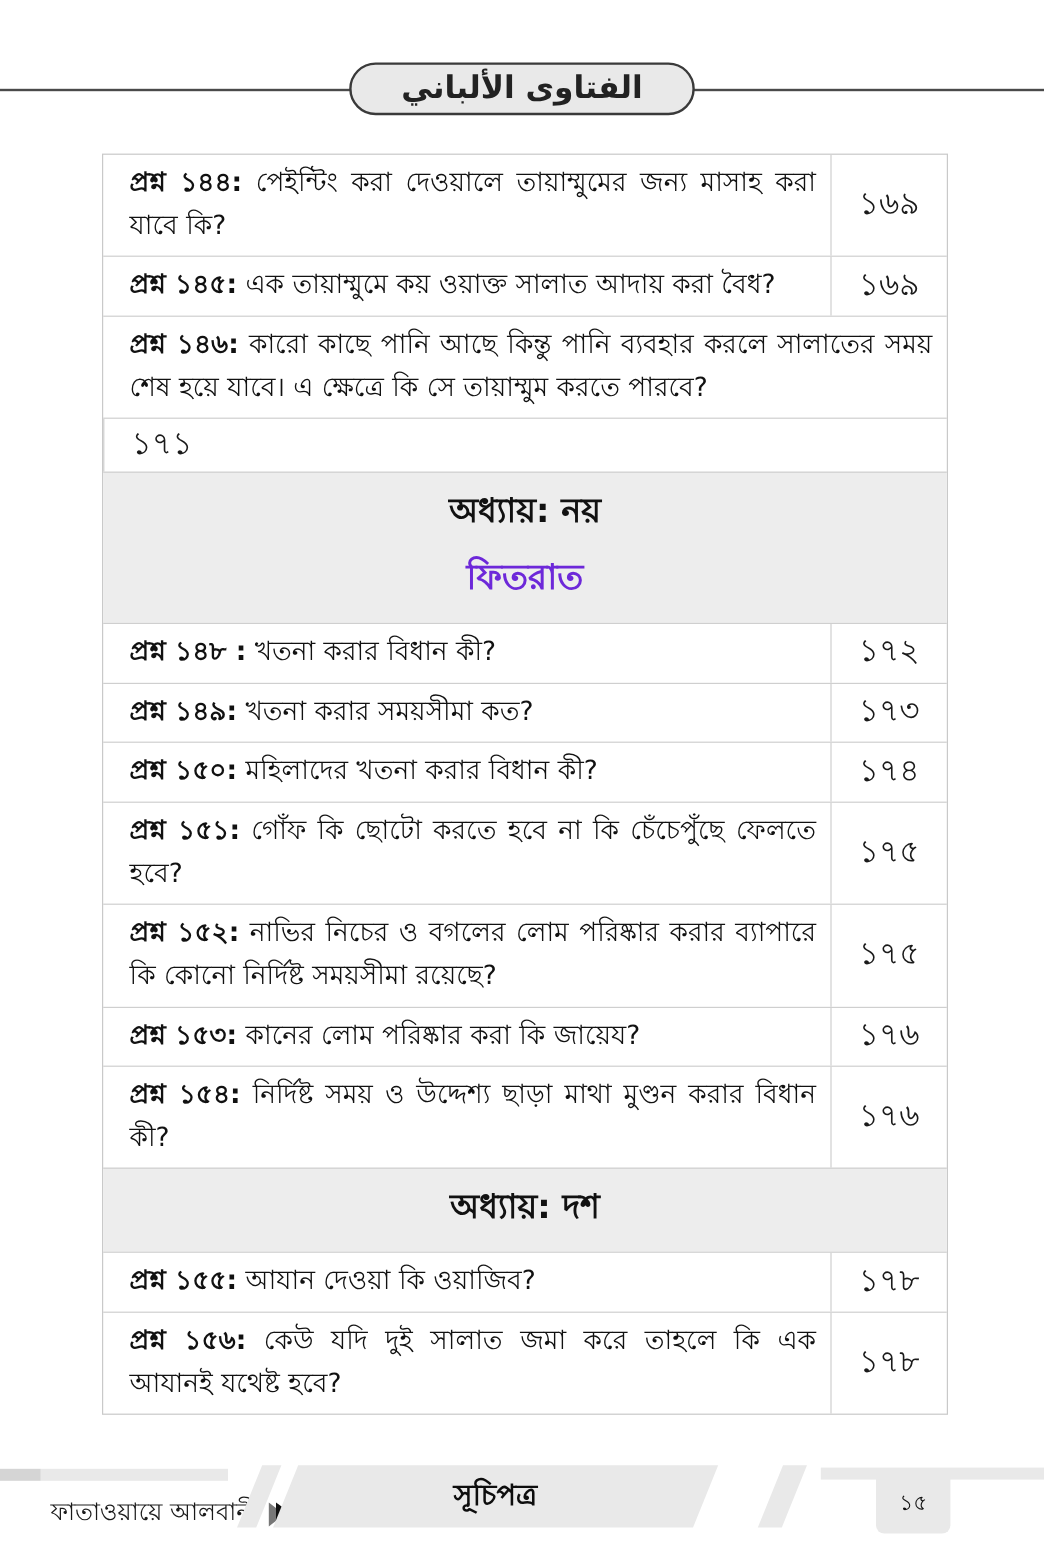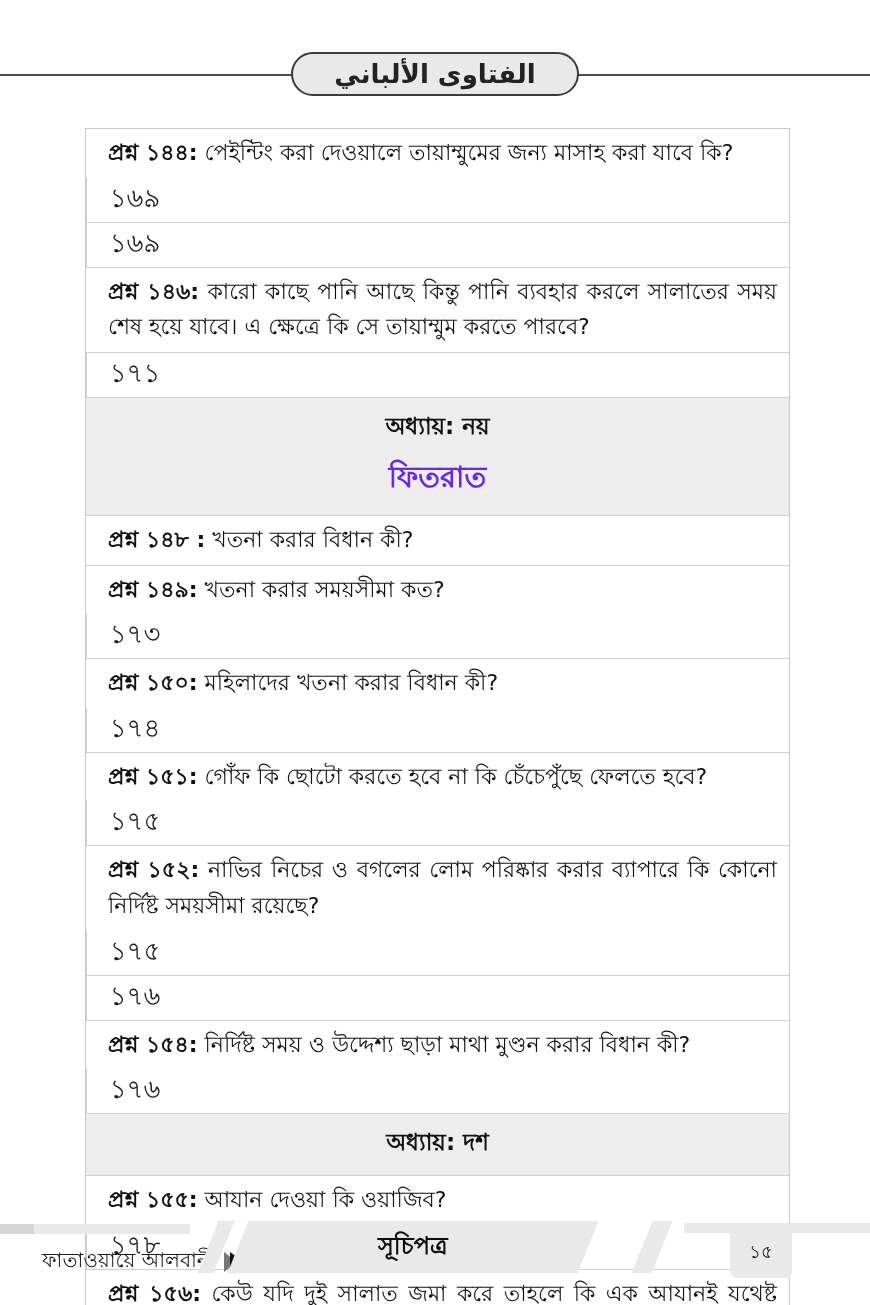--- a/index.html
+++ b/index.html
@@ -11,27 +11,27 @@
   .capsule {
     position:absolute; top:52px; left:50%; transform:translateX(-50%);
     width:288px; height:44px; background:#e9e9e9;
     border:2.5px solid #3a3a3a; border-radius:24px;
     display:flex; align-items:center; justify-content:center;
     font-size:26px; font-weight:bold; color:#222;
   }
 
   
   .toc { position:absolute; top:128px; left:85px; width:705px; border:1px solid #c9c9c9; background:#fff; }
-  .q-row { display:flex; border-top:1px solid #cfcfcf;flex-direction:column; }
+  .q-row { display:flex; border-top:1px solid #cfcfcf; }
   .toc > :first-child { border-top:none; }
   .q-cell { flex:1; padding:6px 12px 7px 22px; font-size:22px; line-height:1.62; text-align:justify; color:#111; }
   .q-label { font-weight:bold; }
   .p-cell { width:97px; border-left:1px solid #cfcfcf; display:flex; align-items:center; justify-content:center; font-size:26px; color:#1a1a1a; flex-shrink:0; }
   .chapter-row { border-top:1px solid #cfcfcf; background:#ededed; text-align:center; padding:10px 0 12px; }
-  .chapter-kicker { font-size:23px; font-weight:bold; color:#111; }
+  .chapter-kicker { font-size:28px; font-weight:bold; color:#111; }
   .chapter-title { font-size:29px; font-weight:bold; margin-top:7px; color:#6d28d9; }
 
   
   .footer { position:absolute; left:0; top:1221px; width:870px; height:62px; }
   .f-strip-cap { position:absolute; left:0; top:3px; width:34px; height:10px; background:#d5d5d5; }
   .f-strip-l  { position:absolute; left:34px; top:3px; width:156px; height:10px; background:#e9e9e9; }
   .f-slash-l  { position:absolute; left:208px; top:0; width:16px; height:52px; background:#e9e9e9; transform:skewX(-22deg); }
   .f-band {
     position:absolute; left:238px; top:0; width:350px; height:52px;
     background:#e9e9e9; transform:skewX(-22deg);
@@ -64,52 +64,55 @@
       <span>الفتاوى الألباني</span>
     </div>
   </div>
 
   <div class="toc" id="toc-table">
       <div class="q-row">
         <div class="q-cell"><strong class="q-label">প্রশ্ন ১৪৪:</strong> <span class="q-text">পেইন্টিং করা দেওয়ালে তায়াম্মুমের জন্য মাসাহ করা যাবে কি?</span></div>
         <div class="p-cell">১৬৯</div>
       </div>
       <div class="q-row">
+        <div class="q-cell"><strong class="q-label">প্রশ্ন ১৪৫:</strong> <span class="q-text">এক তায়াম্মুমে কয় ওয়াক্ত সালাত আদায় করা বৈধ?</span></div>
         <div class="p-cell">১৬৯</div>
       </div>
       <div class="q-row">
         <div class="q-cell"><strong class="q-label">প্রশ্ন ১৪৬:</strong> <span class="q-text">কারো কাছে পানি আছে কিন্তু পানি ব্যবহার করলে সালাতের সময় শেষ হয়ে যাবে। এ ক্ষেত্রে কি সে তায়াম্মুম করতে পারবে?</span></div>
       </div>
       <div class="q-row">
         <div class="p-cell">১৭১</div>
       </div>
       <div class="chapter-row">
         <div class="chapter-kicker">অধ্যায়: নয়</div>
         <div class="chapter-title">ফিতরাত</div>
       </div>
       <div class="q-row">
         <div class="q-cell"><strong class="q-label">প্রশ্ন ১৪৮ :</strong> <span class="q-text">খতনা করার বিধান কী?</span></div>
+        <div class="p-cell">১৭২</div>
       </div>
       <div class="q-row">
         <div class="q-cell"><strong class="q-label">প্রশ্ন ১৪৯:</strong> <span class="q-text">খতনা করার সময়সীমা কত?</span></div>
         <div class="p-cell">১৭৩</div>
       </div>
       <div class="q-row">
         <div class="q-cell"><strong class="q-label">প্রশ্ন ১৫০:</strong> <span class="q-text">মহিলাদের খতনা করার বিধান কী?</span></div>
         <div class="p-cell">১৭৪</div>
       </div>
       <div class="q-row">
         <div class="q-cell"><strong class="q-label">প্রশ্ন ১৫১:</strong> <span class="q-text">গোঁফ কি ছোটো করতে হবে না কি চেঁচেপুঁছে ফেলতে হবে?</span></div>
         <div class="p-cell">১৭৫</div>
       </div>
       <div class="q-row">
         <div class="q-cell"><strong class="q-label">প্রশ্ন ১৫২:</strong> <span class="q-text">নাভির নিচের ও বগলের লোম পরিষ্কার করার ব্যাপারে কি কোনো নির্দিষ্ট সময়সীমা রয়েছে?</span></div>
         <div class="p-cell">১৭৫</div>
       </div>
       <div class="q-row">
+        <div class="q-cell"><strong class="q-label">প্রশ্ন ১৫৩:</strong> <span class="q-text">কানের লোম পরিষ্কার করা কি জায়েয?</span></div>
         <div class="p-cell">১৭৬</div>
       </div>
       <div class="q-row">
         <div class="q-cell"><strong class="q-label">প্রশ্ন ১৫৪:</strong> <span class="q-text">নির্দিষ্ট সময় ও উদ্দেশ্য ছাড়া মাথা মুণ্ডন করার বিধান কী?</span></div>
         <div class="p-cell">১৭৬</div>
       </div>
       <div class="chapter-row">
         <div class="chapter-kicker">অধ্যায়: দশ</div>
       </div>
       <div class="q-row">

